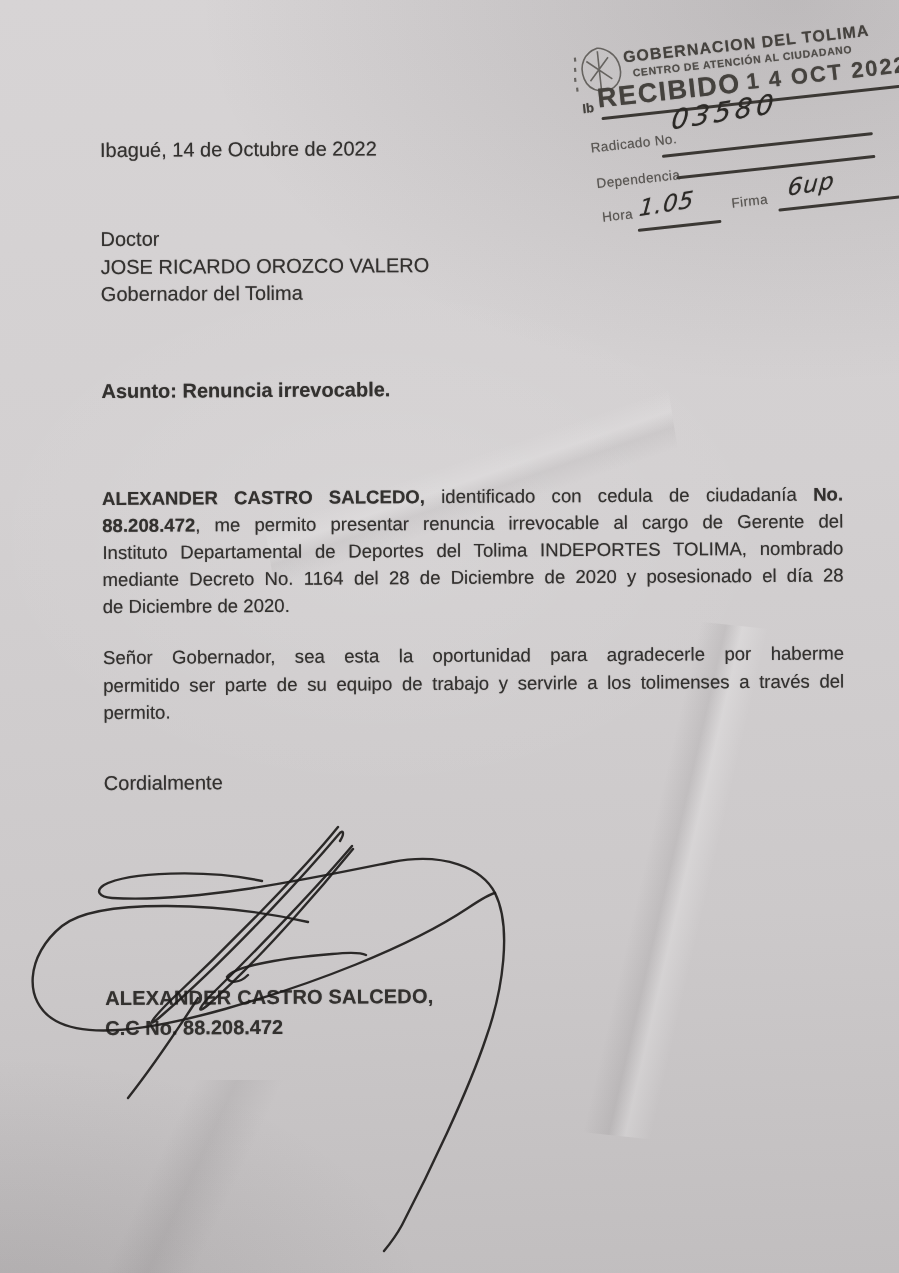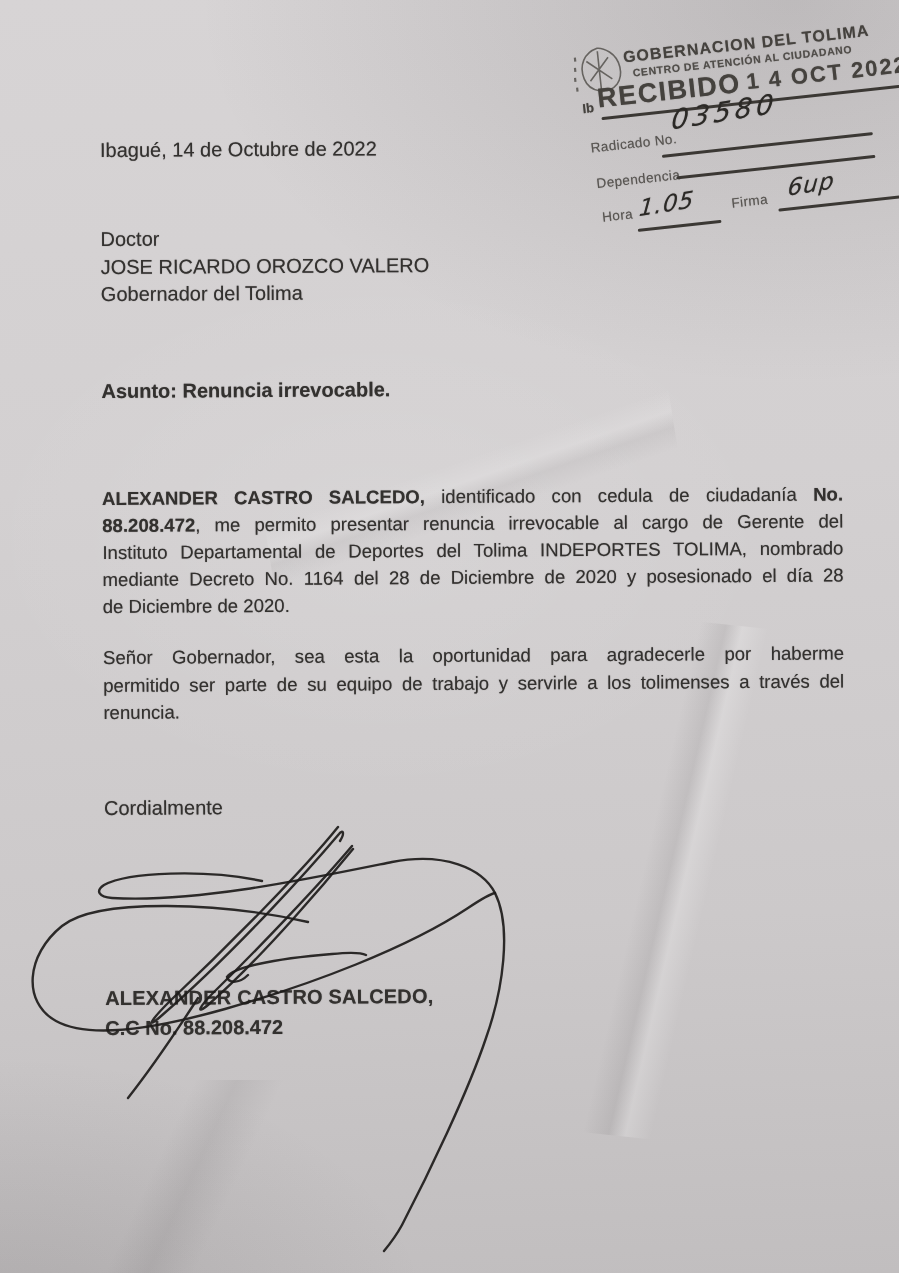--- a/index.html
+++ b/index.html
@@ -27,21 +27,21 @@
   .letter-layer{position:absolute;inset:0;transform:rotate(-0.35deg);transform-origin:100px 160px;}
   .typed{position:absolute;left:100px;text-shadow:0 0 1px rgba(48,46,44,.55);}
   .date-line{top:139px;font-size:20px;}
   .recipient{top:226px;font-size:20px;line-height:27.5px;}
   .subject{top:380px;font-size:20px;font-weight:bold;}
   .paras{top:485px;width:741px;font-size:18.6px;line-height:27.1px;}
   .para{margin:0 0 24px 0;}
   .line{white-space:normal;}
   .line.just{text-align:justify;text-align-last:justify;}
   .b{font-weight:bold;}
-  .closing{top:797px;font-size:20px;}
+  .closing{top:772px;font-size:20px;}
   .sig-name{top:987px;font-size:20px;font-weight:bold;letter-spacing:.2px;}
   .sig-cc{top:1017px;font-size:20px;font-weight:bold;}
 
   
   .stamp{position:absolute;left:572px;top:50px;width:332px;height:205px;
     transform:rotate(-6.2deg);transform-origin:0 0;color:#45423e;
     text-shadow:0 0 1px rgba(70,66,62,.6);}
   .stamp .row{position:absolute;white-space:nowrap;}
   .st-org{left:50px;top:4px;font-size:16px;font-weight:bold;letter-spacing:1.1px;}
   .st-dept{left:58px;top:23px;font-size:10.5px;font-weight:bold;letter-spacing:.6px;opacity:.9;}
@@ -121,21 +121,21 @@
         <div class="para">
           <div class="line just"><span class="b">ALEXANDER CASTRO SALCEDO,</span><span> identificado con cedula de ciudadanía </span><span class="b">No.</span></div>
           <div class="line just"><span class="b">88.208.472</span><span>, me permito presentar renuncia irrevocable al cargo de Gerente del</span></div>
           <div class="line just"><span>Instituto Departamental de Deportes del Tolima INDEPORTES TOLIMA, nombrado</span></div>
           <div class="line just"><span>mediante Decreto No. 1164 del 28 de Diciembre de 2020 y posesionado el día 28</span></div>
           <div class="line"><span>de Diciembre de 2020.</span></div>
         </div>
         <div class="para">
           <div class="line just"><span>Señor Gobernador, sea esta la oportunidad para agradecerle por haberme</span></div>
           <div class="line just"><span>permitido ser parte de su equipo de trabajo y servirle a los tolimenses a través del</span></div>
-          <div class="line"><span>renuncia.</span></div>
+          <div class="line"><span>permito.</span></div>
         </div>
       </div>
 
     <div class="typed closing">Cordialmente</div>
 
     <div class="typed sig-name">ALEXANDER CASTRO SALCEDO,</div>
     <div class="typed sig-cc">C.C No. 88.208.472</div>
   </div>
 
   <svg class="signature" width="899" height="1273" viewBox="0 0 899 1273">

